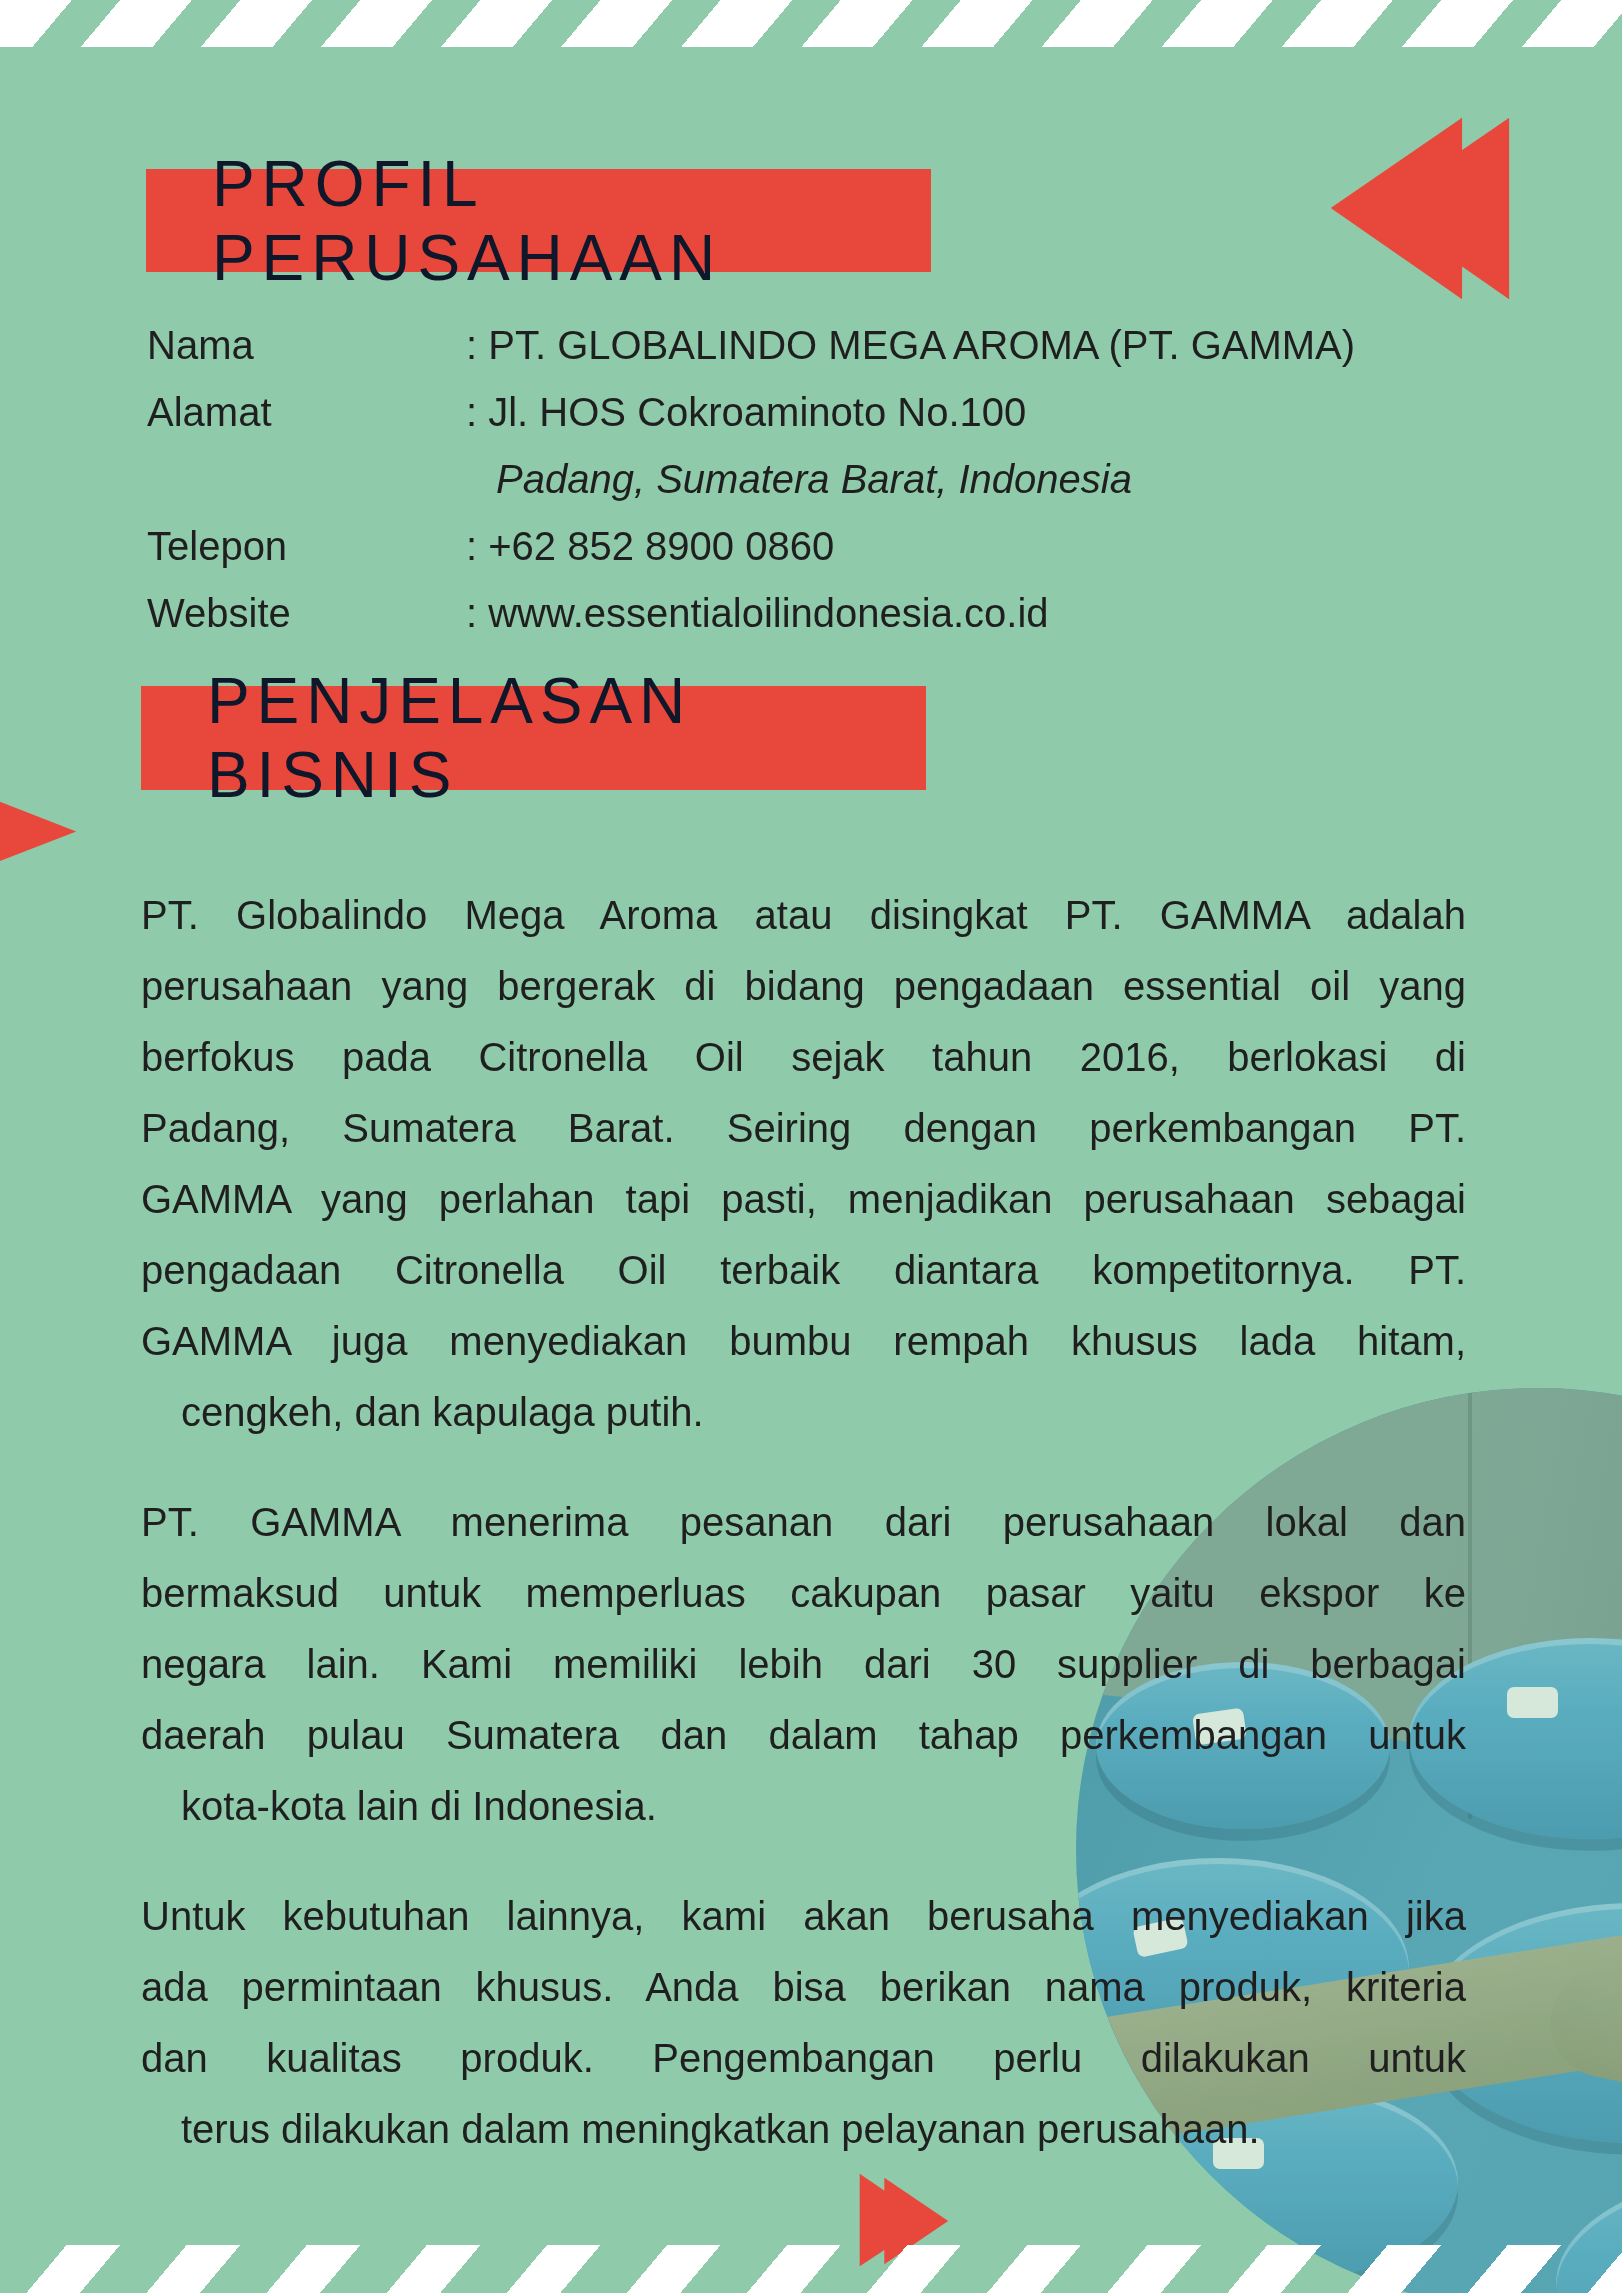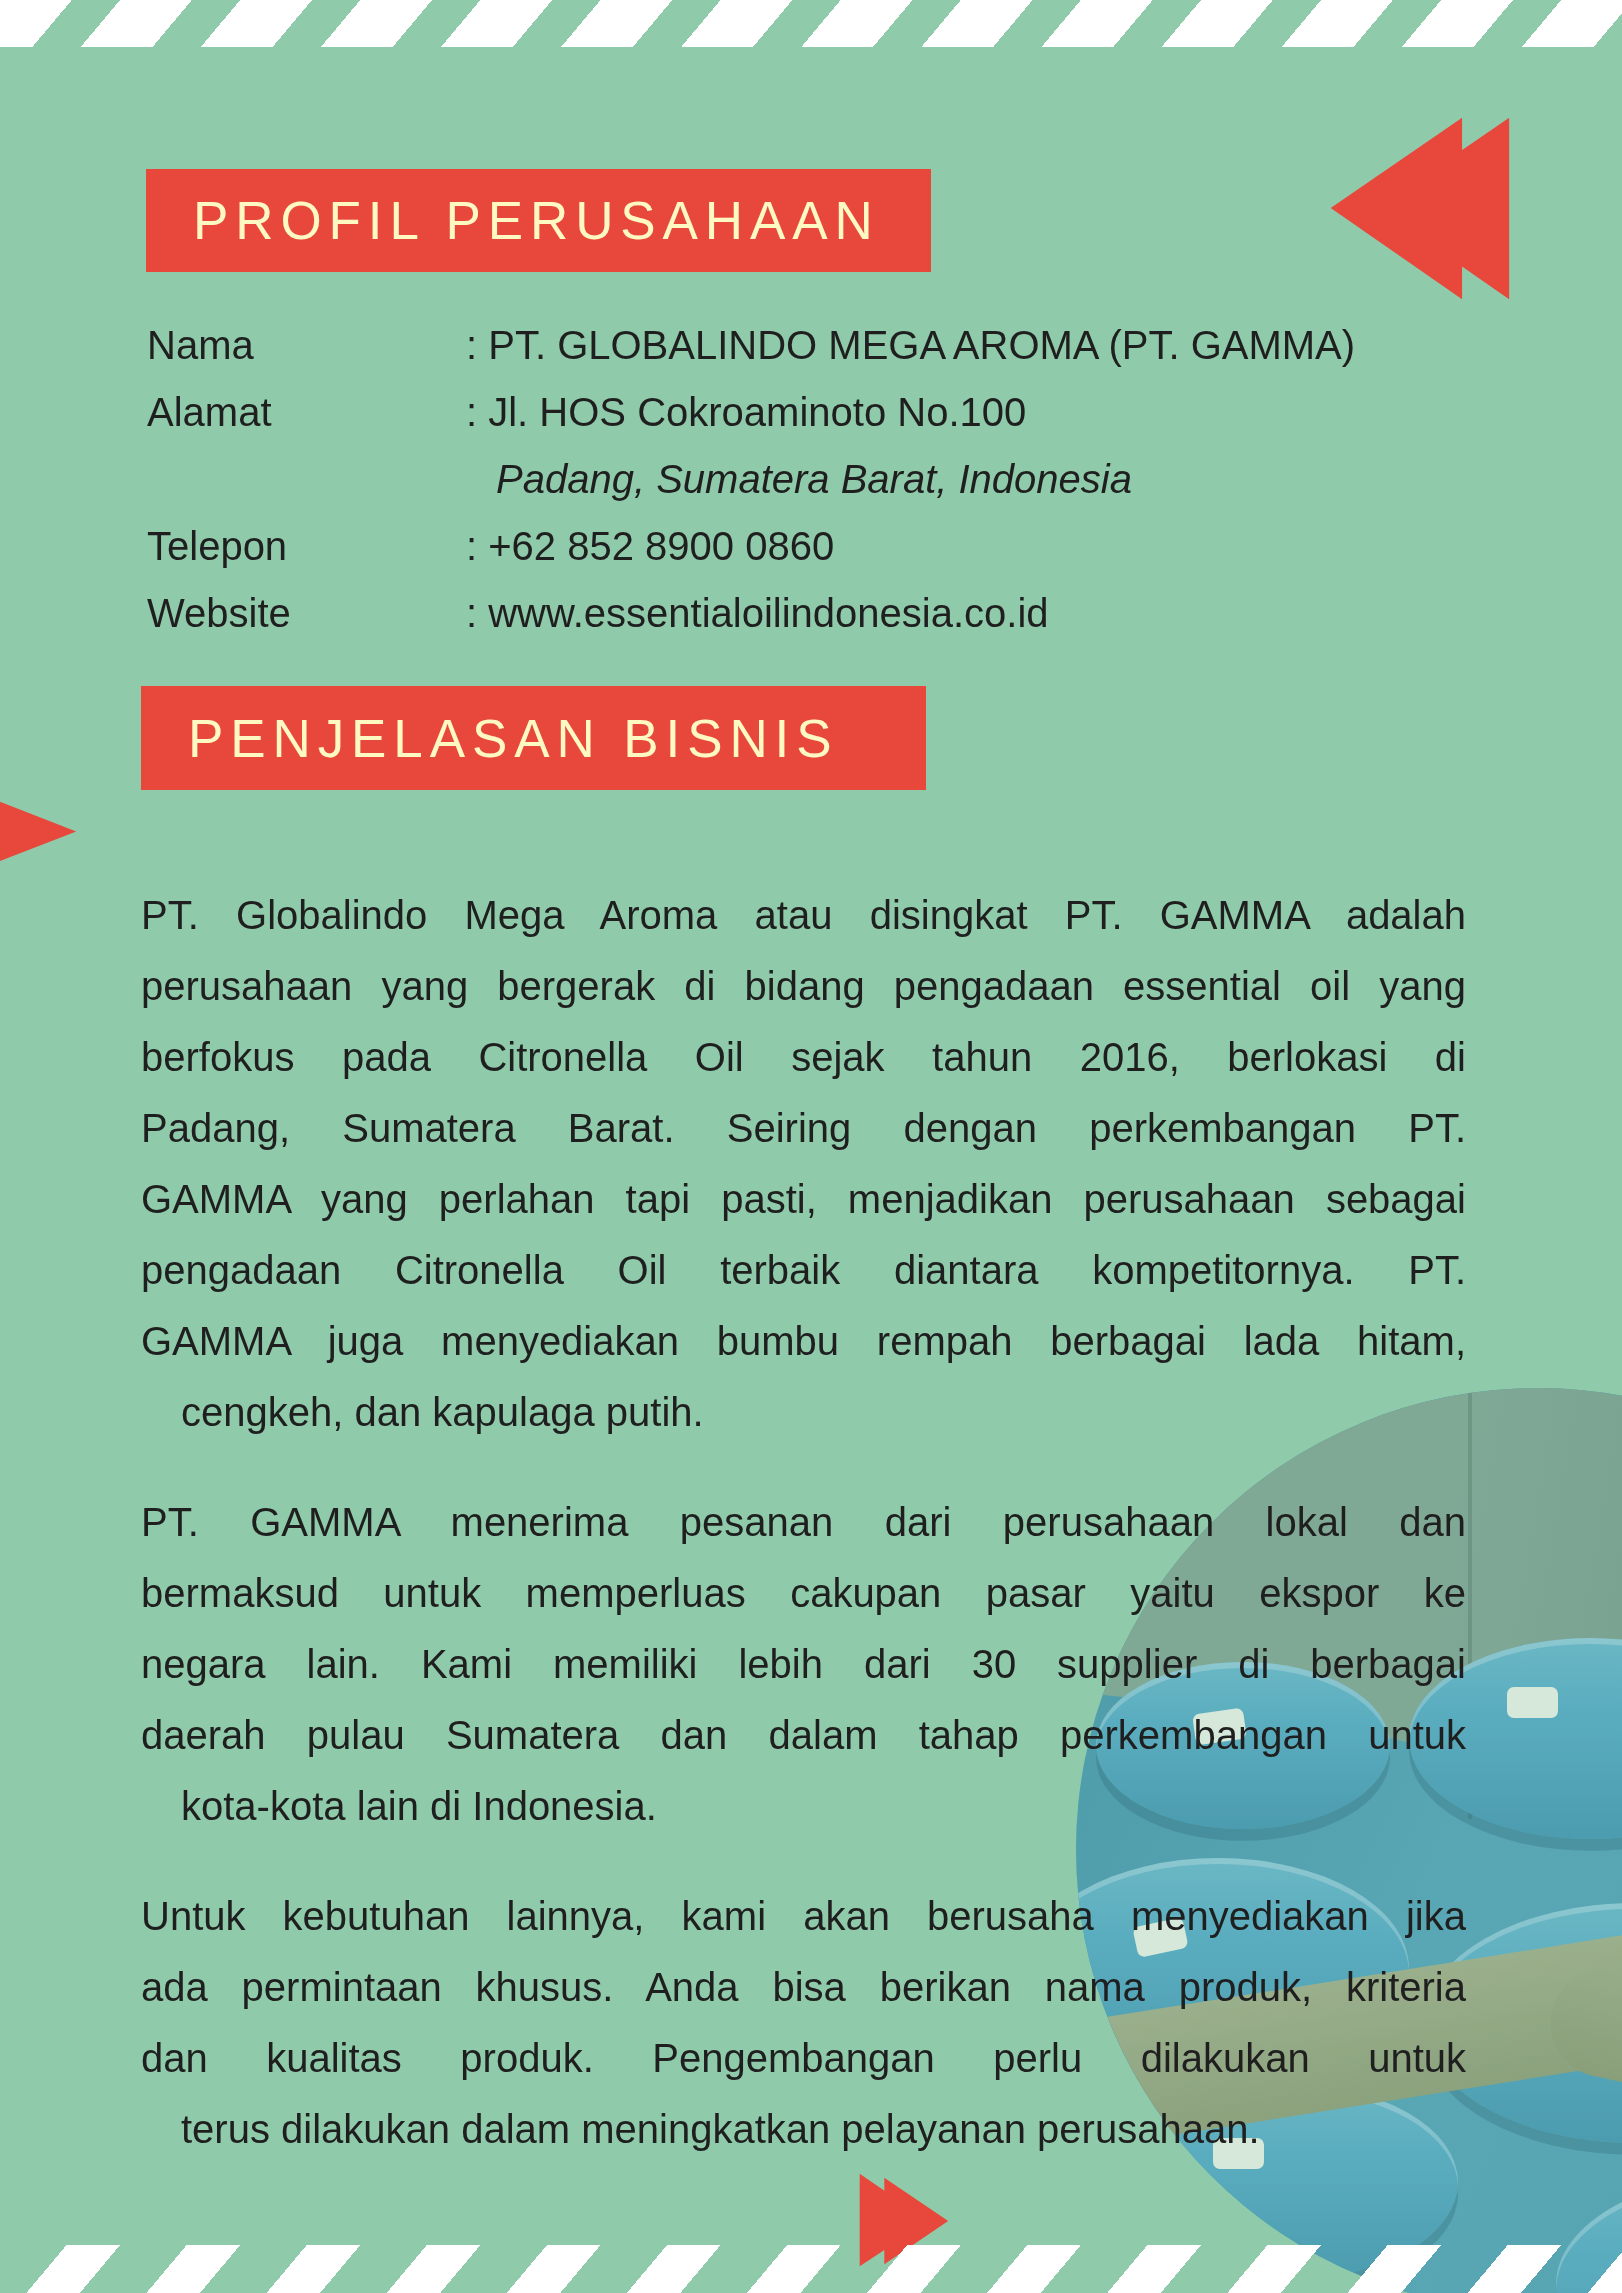--- a/index.html
+++ b/index.html
@@ -12,23 +12,23 @@
   .stripes-top{
     position:absolute;left:0;top:0;width:100%;height:47px;z-index:25;
     background:repeating-linear-gradient(130deg,#ffffff 0 55px,#8FCBAA 55px 92px);
   }
   .stripes-bottom{
     position:absolute;left:0;top:2245px;width:100%;height:49px;z-index:30;
     background:repeating-linear-gradient(130deg,rgba(0,0,0,0) 0 51px,#ffffff 51px 92px);
   }
   
   .title-box{
-    position:absolute;z-index:15;background:#E8483C;color:#fef9c3;
-    display:flex;align-items:center;padding-left:47px;box-sizing:border-box;
-    font-size:53px;letter-spacing:6.9px;font-weight:400;
+    position:absolute;z-index:15;background:#E8483C;color:#0f172a;
+    display:flex;align-items:center;padding-left:66px;box-sizing:border-box;
+    font-size:64px;letter-spacing:6.9px;font-weight:400;
   }
   .box1{left:146px;top:169px;width:785px;height:103px;}
   .box2{left:141px;top:686px;width:785px;height:104px;}
   
   .company-info{
     position:absolute;left:147px;top:312px;width:1372px;z-index:15;
     font-size:40px;line-height:67px;
   }
   .info-row{display:flex;}
   .info-label{width:319px;flex:none;}
@@ -164,21 +164,21 @@
   </div>
 
   <div class="body-text">
     <div class="paragraph">
       <div class="text-line">PT. Globalindo Mega Aroma atau disingkat PT. GAMMA adalah</div>
       <div class="text-line">perusahaan yang bergerak di bidang pengadaan essential oil yang</div>
       <div class="text-line">berfokus pada Citronella Oil sejak tahun 2016, berlokasi di</div>
       <div class="text-line">Padang, Sumatera Barat. Seiring dengan perkembangan PT.</div>
       <div class="text-line">GAMMA yang perlahan tapi pasti, menjadikan perusahaan sebagai</div>
       <div class="text-line">pengadaan Citronella Oil terbaik diantara kompetitornya. PT.</div>
-      <div class="text-line">GAMMA juga menyediakan bumbu rempah  berbagai lada hitam,</div>
+      <div class="text-line">GAMMA juga menyediakan bumbu rempah  khusus lada hitam,</div>
       <div class="text-line last">cengkeh, dan kapulaga putih.</div>
     </div>
     <div class="paragraph">
       <div class="text-line">PT. GAMMA menerima pesanan dari perusahaan lokal dan</div>
       <div class="text-line">bermaksud untuk memperluas cakupan pasar yaitu ekspor ke</div>
       <div class="text-line">negara lain. Kami memiliki lebih dari 30 supplier di berbagai</div>
       <div class="text-line">daerah pulau Sumatera dan dalam tahap perkembangan untuk</div>
       <div class="text-line last">kota-kota lain di Indonesia.</div>
     </div>
     <div class="paragraph">

